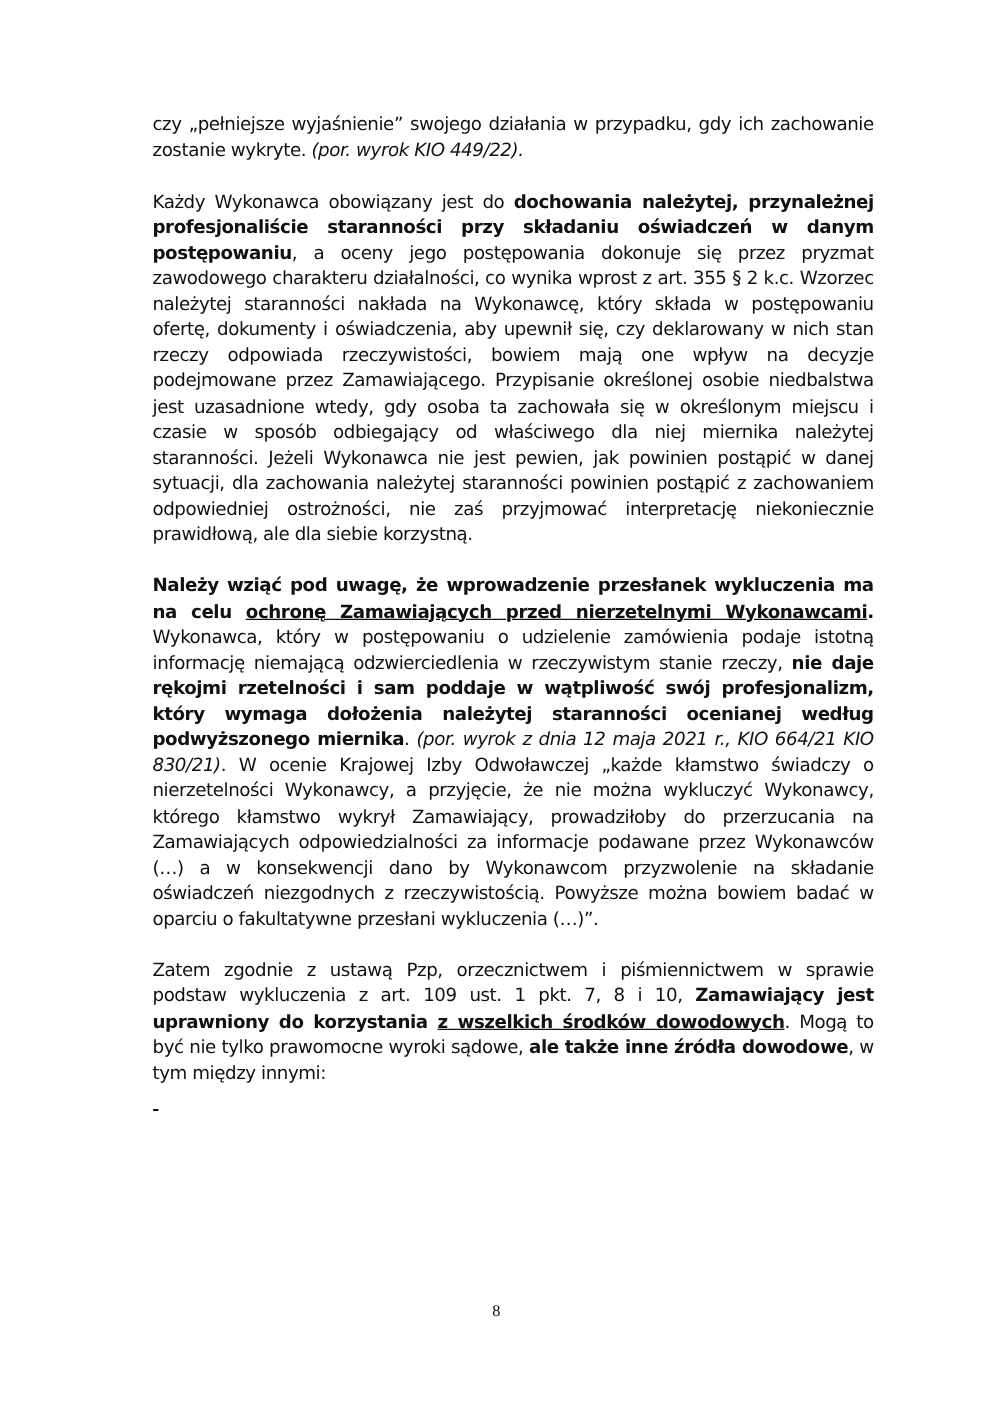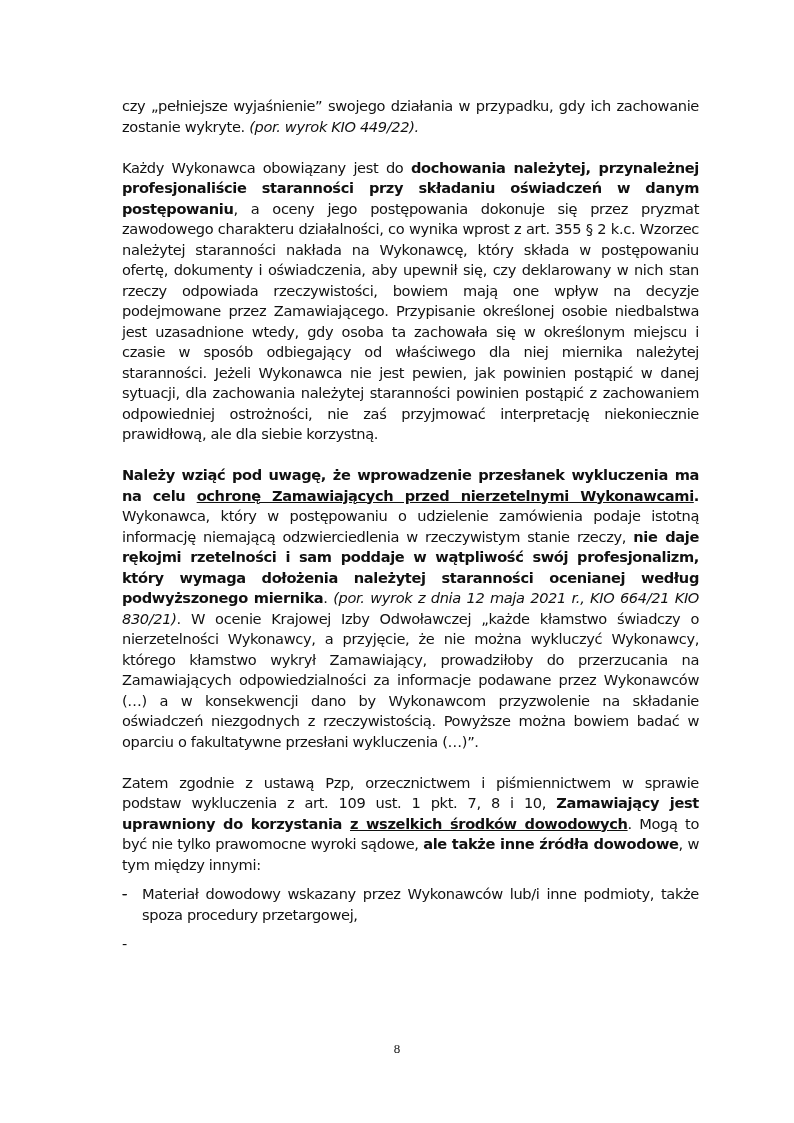--- a/index.html
+++ b/index.html
@@ -1,18 +1,18 @@
 <!DOCTYPE html>
 <html><head>
 <meta charset="utf-8">
 <style>
   html, body { margin: 0; padding: 0; background: #ffffff; }
   body { width: 794px; height: 1123px; position: relative; overflow: hidden; }
   .page {
-    position: absolute; left: 122px; top: 96px; width: 577px;
+    position: absolute; left: 122px; top: 90px; width: 577px;
     font-family: "DejaVu Sans", sans-serif;
     font-size: 14.6px; line-height: 20.5px; color: #111;
     letter-spacing: -0.35px;
   }
   p { margin: 0 0 20.5px 0; text-align: justify; }
   b { font-weight: bold; }
   i { font-style: italic; }
   ul.list { list-style: none; margin: 0; padding: 0; }
   ul.list li { position: relative; padding-left: 20px; margin-bottom: 9px; text-align: justify; }
   ul.list li .dash { position: absolute; left: 0; top: 0; }
@@ -27,18 +27,18 @@
 <div class="page">
   <div id="paragraphs">
     <p><span>czy „pełniejsze wyjaśnienie” swojego działania w przypadku, gdy ich zachowanie zostanie wykryte. </span><i>(por. wyrok KIO 449/22).</i></p>
     <p><span>Każdy Wykonawca obowiązany jest do </span><b>dochowania należytej, przynależnej profesjonaliście staranności przy składaniu oświadczeń w danym postępowaniu</b><span>, a oceny jego postępowania dokonuje się przez pryzmat zawodowego charakteru działalności, co wynika wprost z art. 355 § 2 k.c. Wzorzec należytej staranności nakłada na Wykonawcę, który składa w postępowaniu ofertę, dokumenty i oświadczenia, aby upewnił się, czy deklarowany w nich stan rzeczy odpowiada rzeczywistości, bowiem mają one wpływ na decyzje podejmowane przez Zamawiającego. Przypisanie określonej osobie niedbalstwa jest uzasadnione wtedy, gdy osoba ta zachowała się w określonym miejscu i czasie w sposób odbiegający od właściwego dla niej miernika należytej staranności. Jeżeli Wykonawca nie jest pewien, jak powinien postąpić w danej sytuacji, dla zachowania należytej staranności powinien postąpić z zachowaniem odpowiedniej ostrożności, nie zaś przyjmować interpretację niekoniecznie prawidłową, ale dla siebie korzystną.</span></p>
     <p><b>Należy wziąć pod uwagę, że wprowadzenie przesłanek wykluczenia ma na celu </b><b style="text-decoration: underline;">ochronę Zamawiających przed nierzetelnymi Wykonawcami</b><b>.</b><span> Wykonawca, który w postępowaniu o udzielenie zamówienia podaje istotną informację niemającą odzwierciedlenia w rzeczywistym stanie rzeczy, </span><b>nie daje rękojmi rzetelności i sam poddaje w wątpliwość swój profesjonalizm, który wymaga dołożenia należytej staranności ocenianej według podwyższonego miernika</b><span>. </span><i>(por. wyrok z dnia 12 maja 2021 r., KIO 664/21 KIO 830/21)</i><span>. W ocenie Krajowej Izby Odwoławczej „każde kłamstwo świadczy o nierzetelności Wykonawcy, a przyjęcie, że nie można wykluczyć Wykonawcy, którego kłamstwo wykrył Zamawiający, prowadziłoby do przerzucania na Zamawiających odpowiedzialności za informacje podawane przez Wykonawców (…) a w konsekwencji dano by Wykonawcom przyzwolenie na składanie oświadczeń niezgodnych z rzeczywistością. Powyższe można bowiem badać w oparciu o fakultatywne przesłani wykluczenia (…)”.</span></p>
     <p style="margin-bottom:0;"><span>Zatem zgodnie z ustawą Pzp, orzecznictwem i piśmiennictwem w sprawie podstaw wykluczenia z art. 109 ust. 1 pkt. 7, 8 i 10, </span><b>Zamawiający jest uprawniony do korzystania </b><b style="text-decoration: underline;">z wszelkich środków dowodowych</b><span>. Mogą to być nie tylko prawomocne wyroki sądowe, </span><b>ale także inne źródła dowodowe</b><span>, w tym między innymi:</span></p>
   </div>
   <ul class="list">
     <li><span class="dash">-</span></li>
     <li><span class="dash">-</span></li>
-    <li><span class="dash">-</span><span>Materiał dowodowy wskazany przez Wykonawców lub/i inne podmioty, także spoza procedury przetargowej,</span></li>
+    <li><span class="dash">-</span></li>
     <li><span class="dash">-</span></li>
   </ul>
 </div>
 
 <div class="page-number">8</div>
 
 </body></html>

